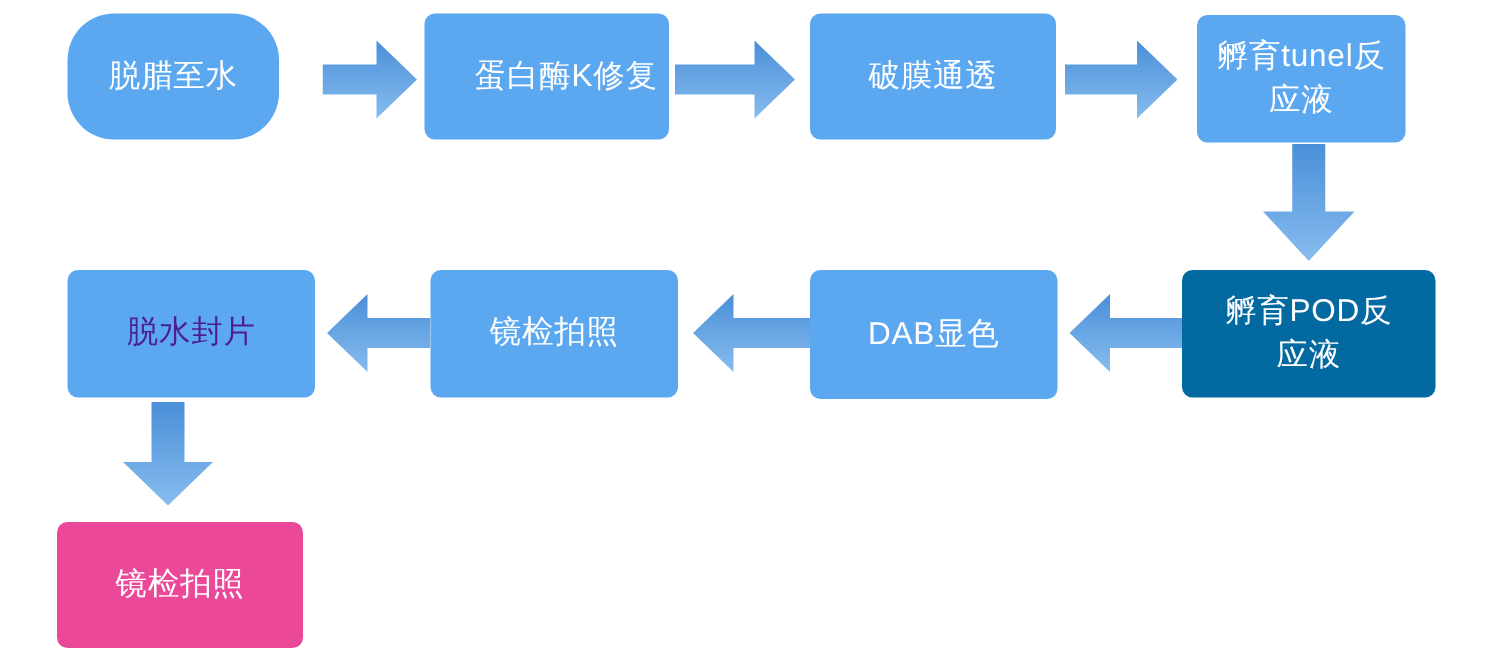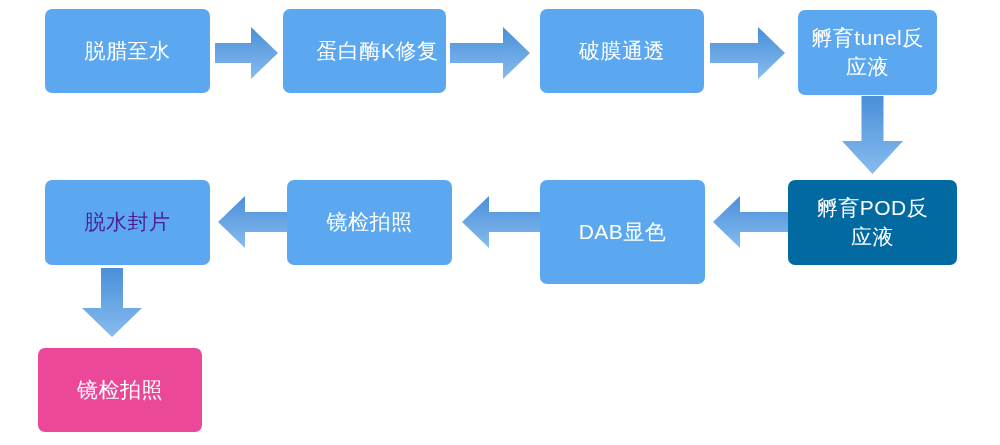--- a/index.html
+++ b/index.html
@@ -40,28 +40,28 @@
 <svg width="0" height="0" style="position:absolute" aria-hidden="true">
   <defs>
     <linearGradient id="arrowGrad" x1="0" y1="0" x2="0" y2="1">
       <stop id="gradStop1" offset="0" stop-color="#4A8FD8"></stop>
       <stop id="gradStop2" offset="1" stop-color="#87BCEF"></stop>
     </linearGradient>
   </defs>
 </svg>
 
 <div id="canvas" style="background: rgb(255, 255, 255);">
-    <div class="node" style="left: 45px; top: 9px; width: 165px; height: 84px; background: rgb(92, 168, 240); color: rgb(255, 255, 255);">脱腊至水</div>
+    <div class="node" style="left: 45px; top: 9px; width: 141px; height: 84px; background: rgb(92, 168, 240); color: rgb(255, 255, 255); border-radius: 31px;">脱腊至水</div>
     <div class="node" style="left: 283px; top: 9px; width: 163px; height: 84px; background: rgb(92, 168, 240); color: rgb(255, 255, 255); padding-left: 32px;">蛋白酶K修复</div>
     <div class="node" style="left: 540px; top: 9px; width: 164px; height: 84px; background: rgb(92, 168, 240); color: rgb(255, 255, 255);">破膜通透</div>
     <div class="node" style="left: 798px; top: 10px; width: 139px; height: 85px; background: rgb(92, 168, 240); color: rgb(255, 255, 255);">孵育tunel反
 应液</div>
     <div class="node" style="left: 788px; top: 180px; width: 169px; height: 85px; background: #0369a1; color: rgb(255, 255, 255);">孵育POD反
 应液</div>
-    <div class="node" style="left: 540px; top: 180px; width: 165px; height: 104px; background: rgb(92, 168, 240); color: rgb(255, 255, 255);">DAB显色</div>
+    <div class="node" style="left: 540px; top: 180px; width: 165px; height: 86px; background: rgb(92, 168, 240); color: rgb(255, 255, 255);">DAB显色</div>
     <div class="node" style="left: 287px; top: 180px; width: 165px; height: 85px; background: rgb(92, 168, 240); color: rgb(255, 255, 255);">镜检拍照</div>
     <div class="node" style="left: 45px; top: 180px; width: 165px; height: 85px; background: rgb(92, 168, 240); color: #4c1d95;">脱水封片</div>
     <div class="node" style="left: 38px; top: 348px; width: 164px; height: 84px; background: #ec4899; color: rgb(255, 255, 255);">镜检拍照</div>
     <svg class="arrow" width="63" height="52" viewBox="0 0 63 52" style="left: 215px; top: 27px;">
       <polygon points="0,16 36,16 36,0 63,26 36,52 36,36 0,36" fill="url(#arrowGrad)"></polygon>
     </svg>
     <svg class="arrow" width="80" height="52" viewBox="0 0 80 52" style="left: 450px; top: 27px;">
       <polygon points="0,16 53,16 53,0 80,26 53,52 53,36 0,36" fill="url(#arrowGrad)"></polygon>
     </svg>
     <svg class="arrow" width="75" height="52" viewBox="0 0 75 52" style="left: 710px; top: 27px;">

